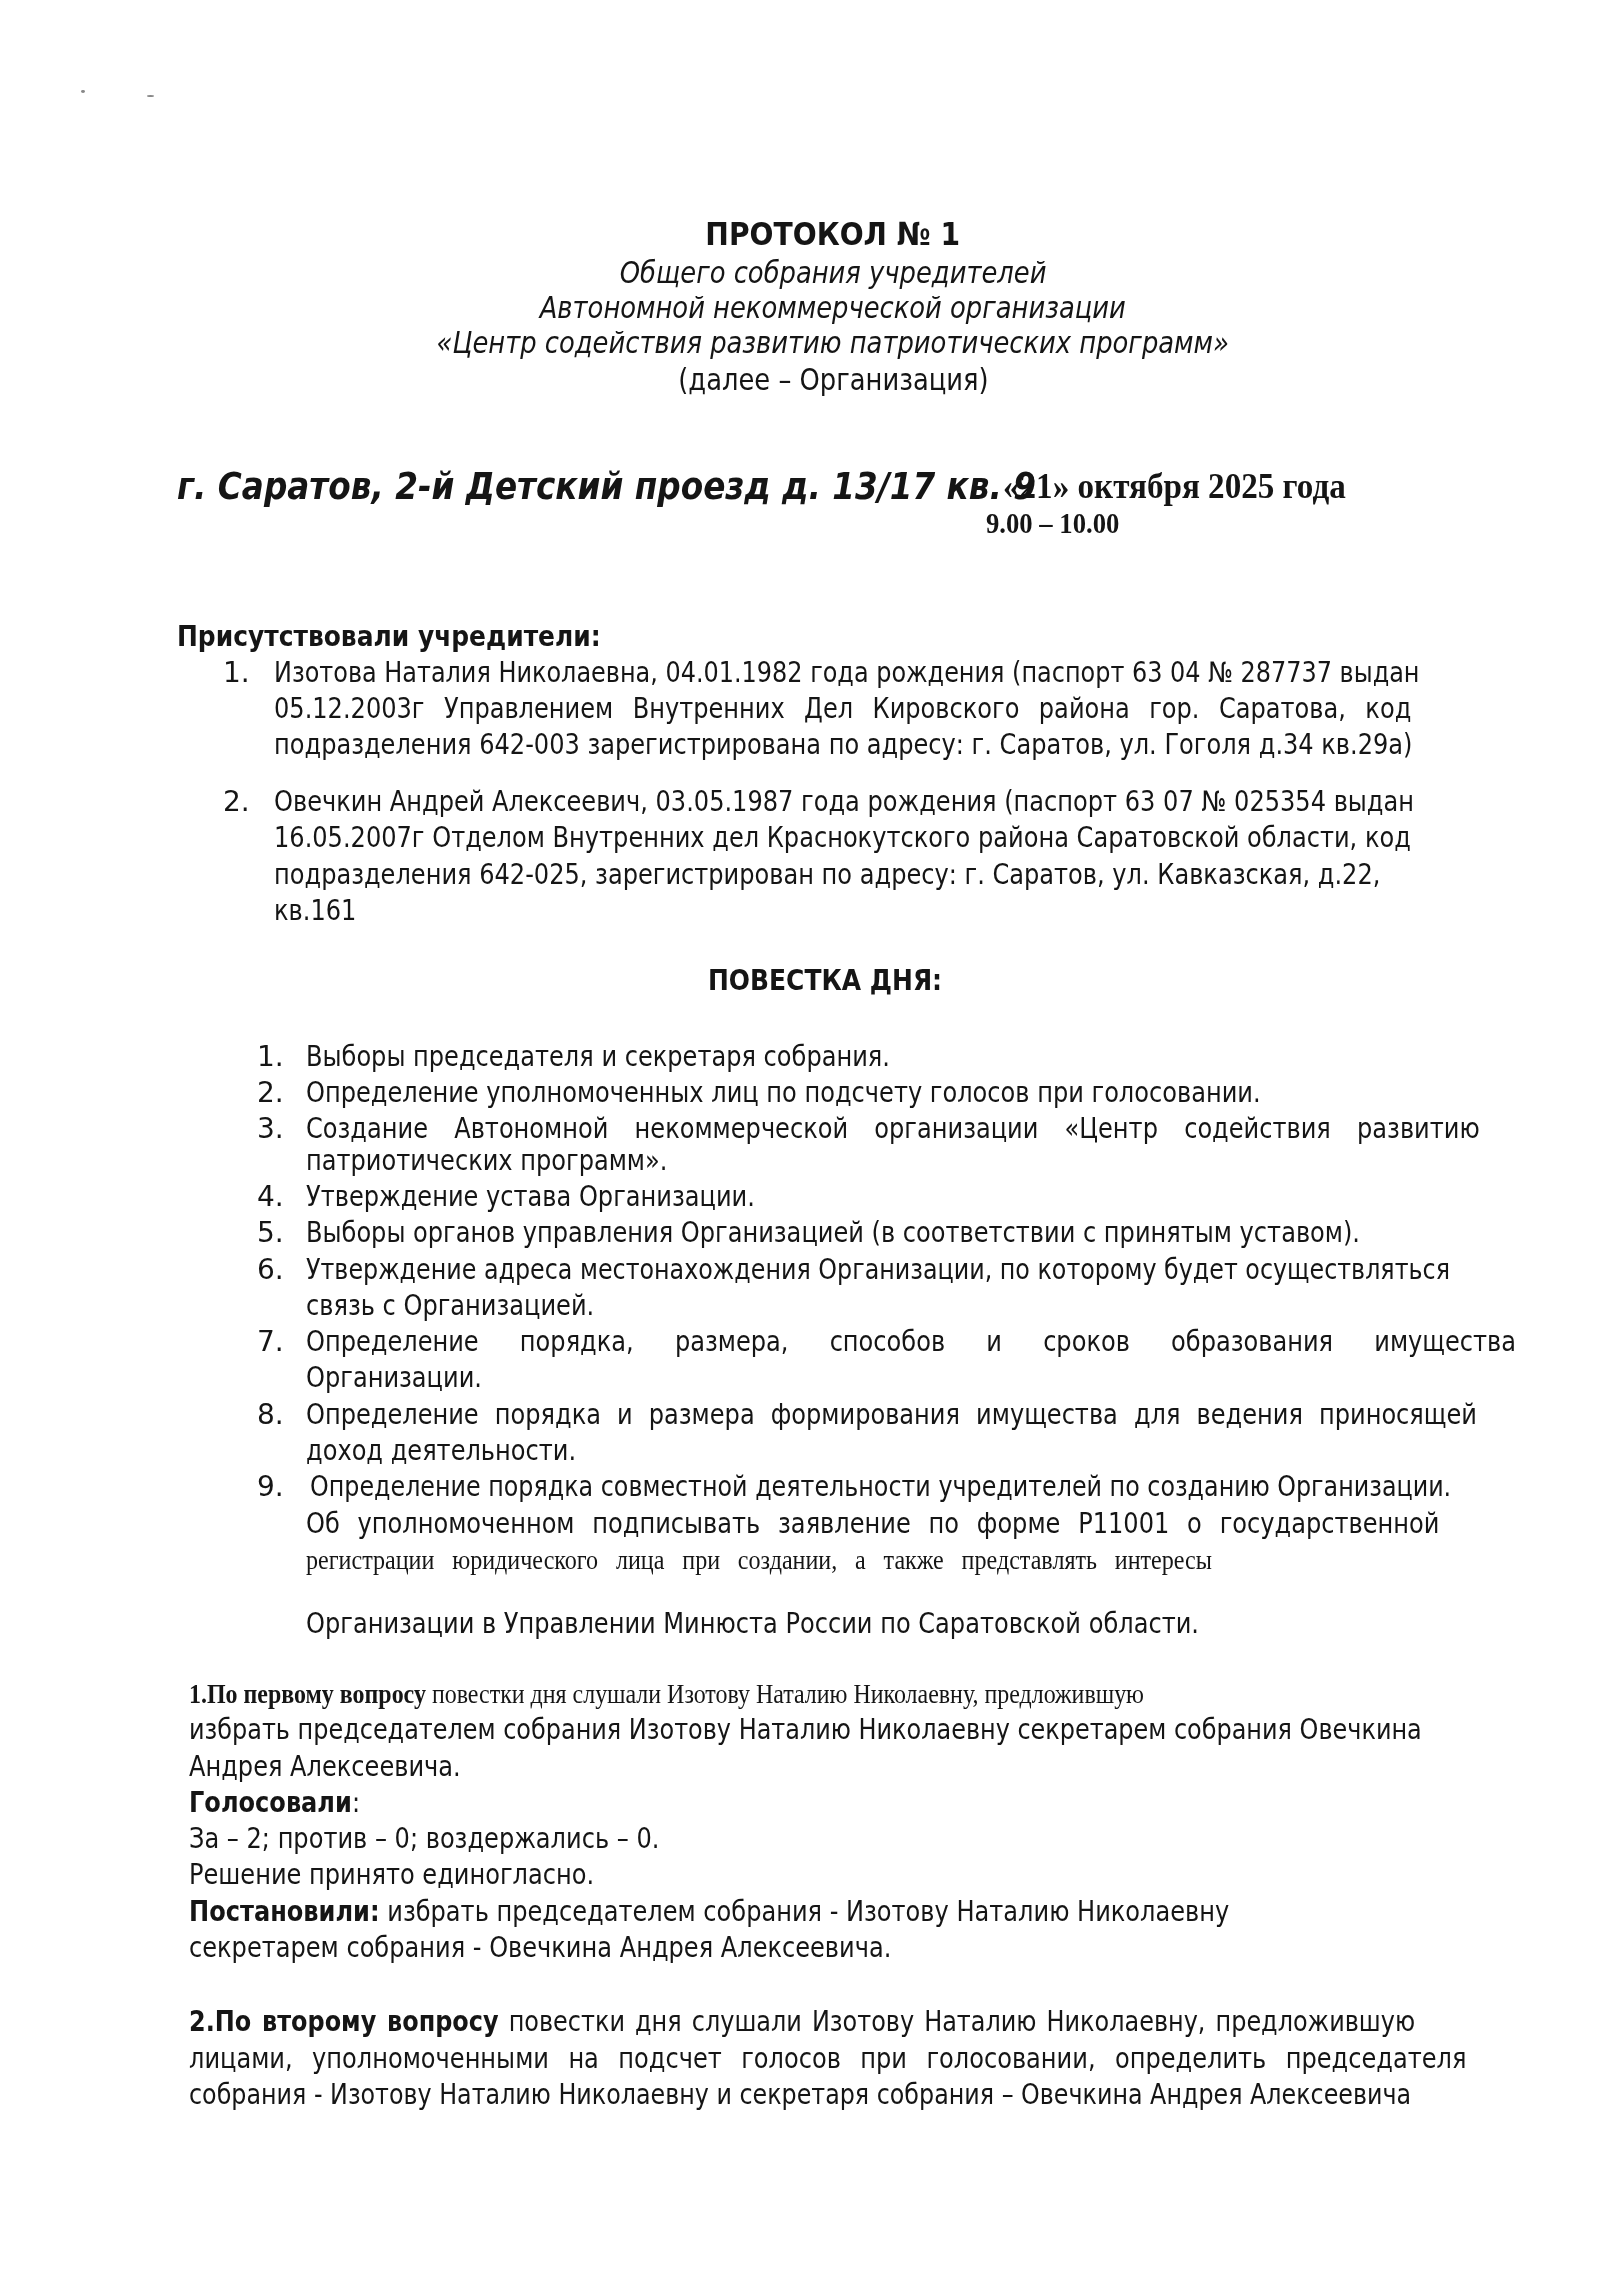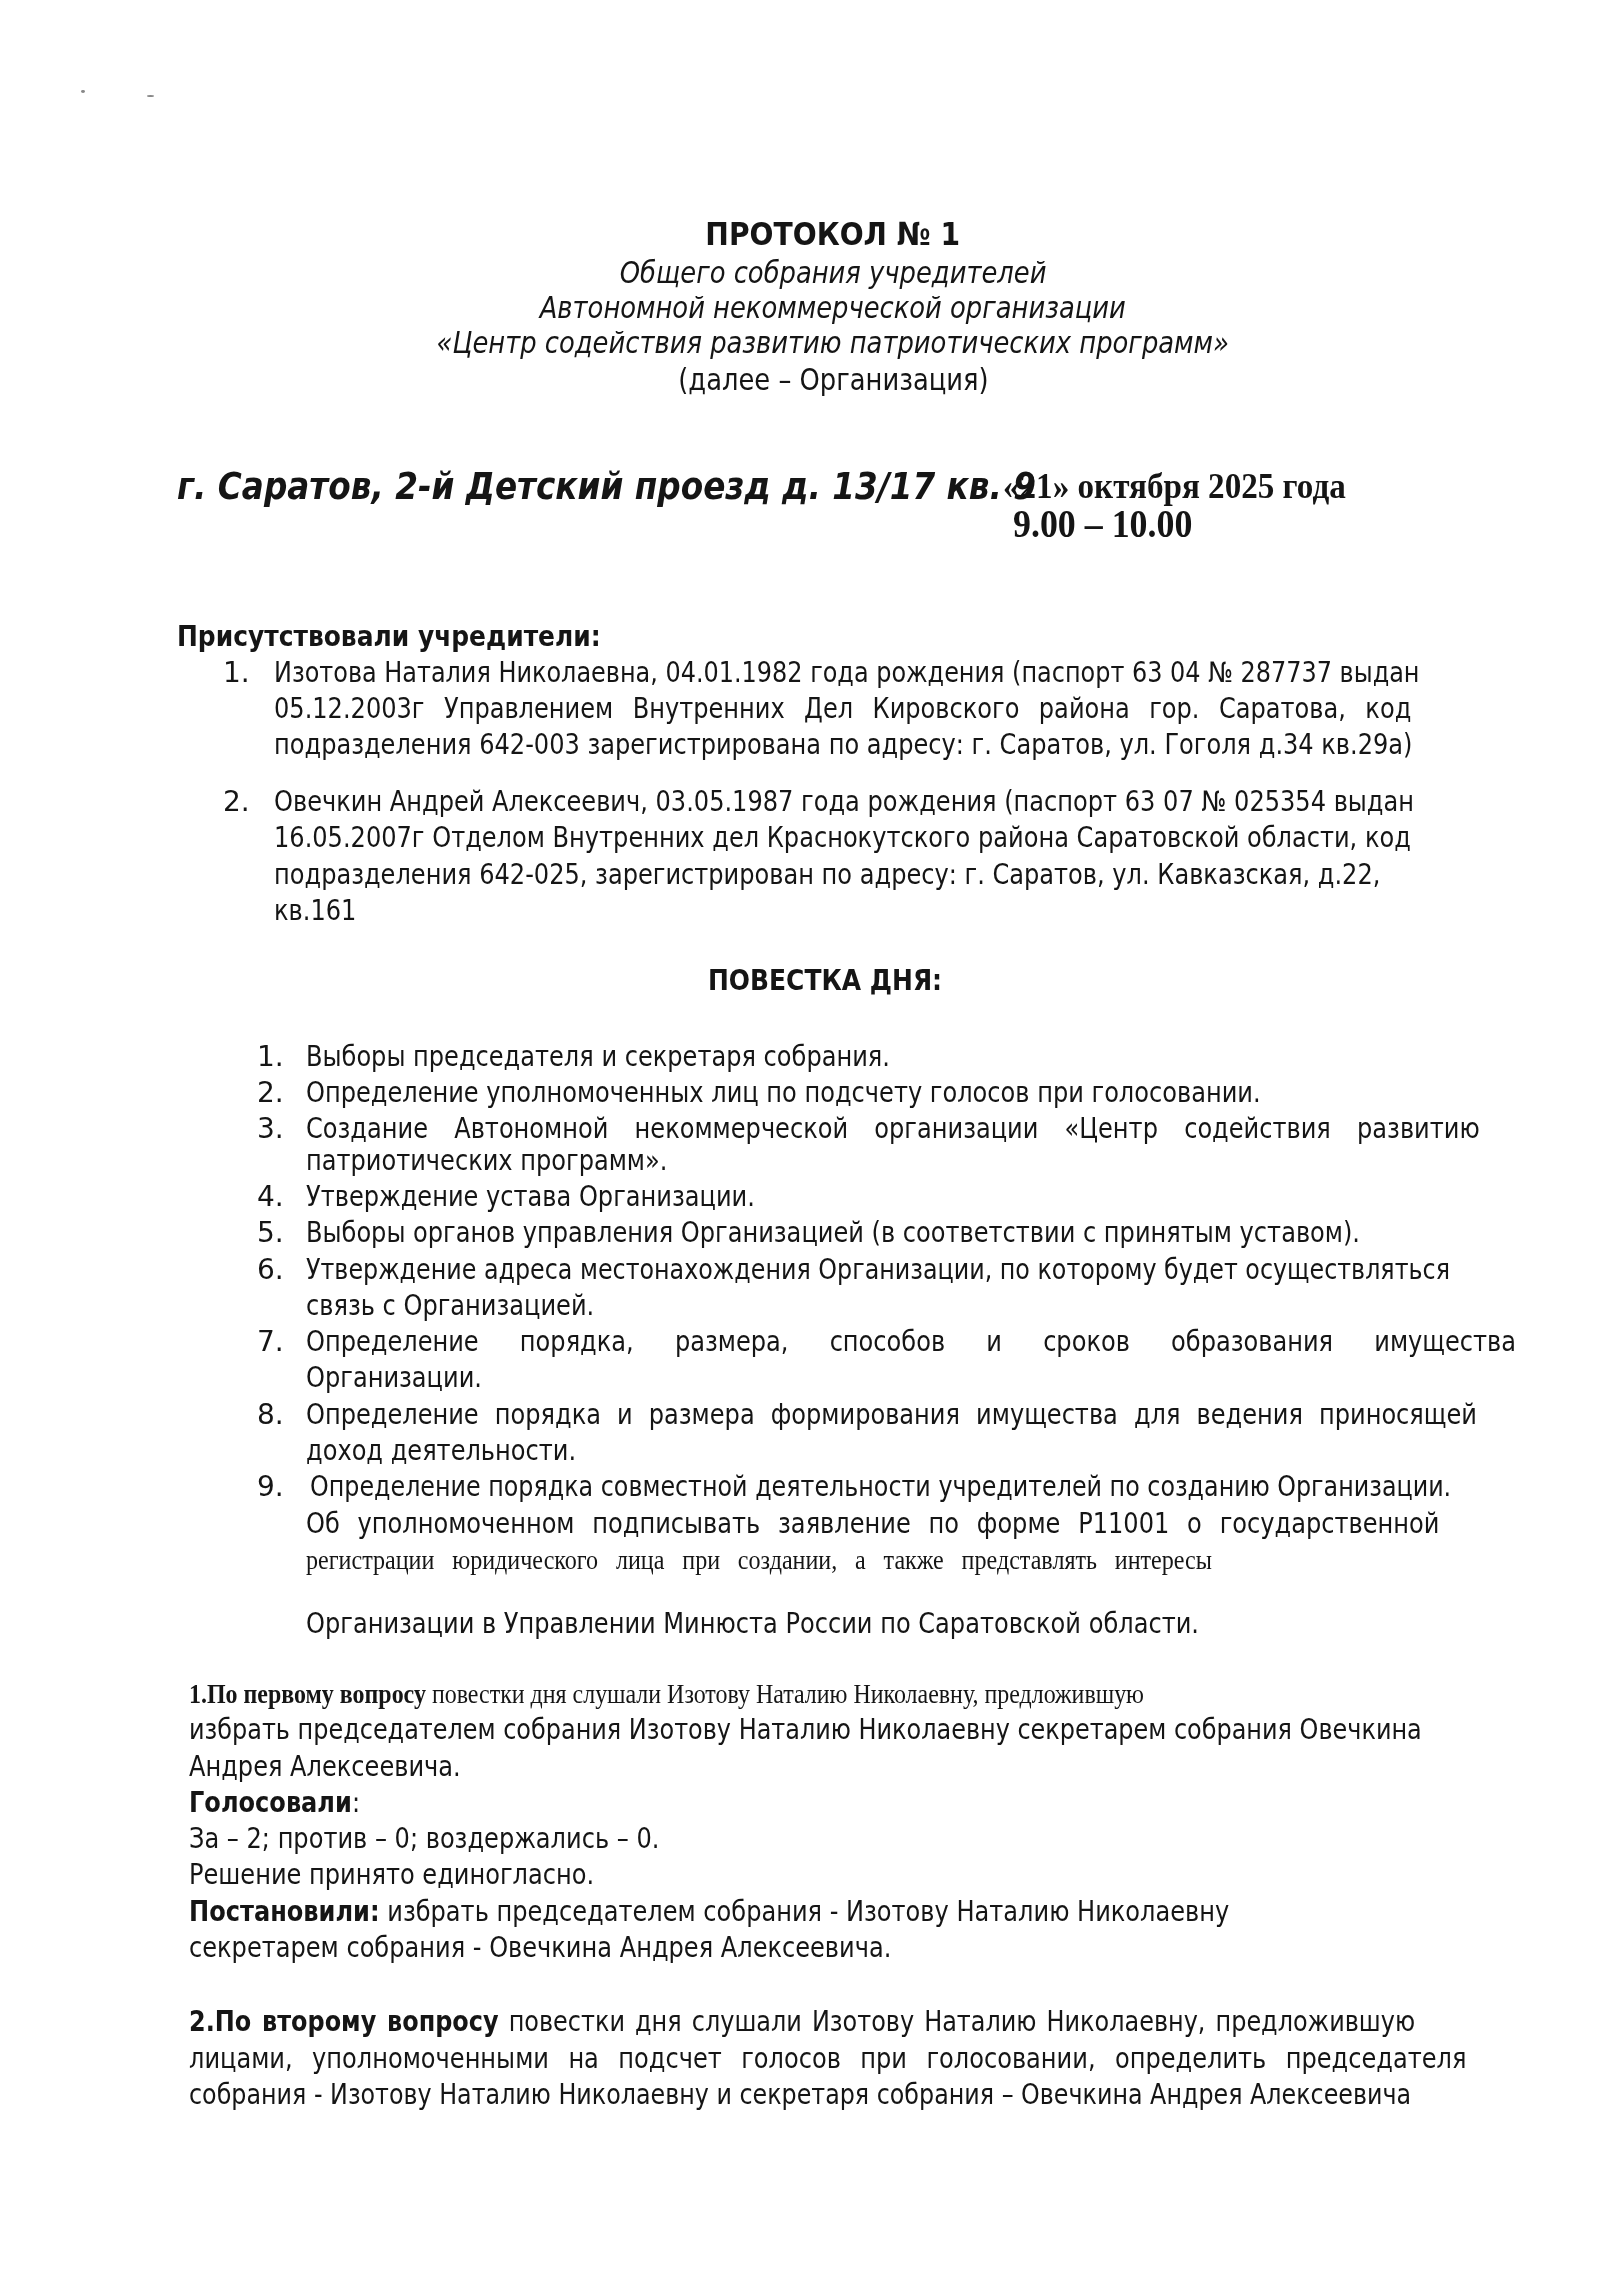--- a/index.html
+++ b/index.html
@@ -46,21 +46,21 @@
       <span class="cond t-norm" style="transform-origin:center;display:inline-block;">(далее – Организация)</span>
     </div>
   </div>
 
   <div class="line b" style="left:177px;top:469px;font-size:38px;font-style:italic;">
     <span class="sx">г. Саратов, 2-й Детский проезд д. 13/17 кв. 9</span>
   </div>
   <div class="line serifb" style="left:1003px;top:469px;font-size:36px;">
     <span class="sx" style="transform:scaleX(0.92);">«21» октября 2025 года</span>
   </div>
-  <div class="line serifb" style="left:1013px;top:506px;font-size:39px;">
+  <div class="line serifb" style="left:986px;top:506px;font-size:29px;">
     <span class="sx" style="transform:scaleX(0.92);">9.00 – 10.00</span>
   </div>
 
   <div class="line b" style="left:177px;top:619px;font-size:29px;">
     <span class="sx">Присутствовали учредители:</span>
   </div>
 
   <div>
     <div class="num" style="left:223px;top:655px;">1.</div>
     <div class="line" style="left:274px;top:655px;"><span class="sx" style="transform:scaleX(0.855);">Изотова Наталия Николаевна, 04.01.1982 года рождения (паспорт 63 04 № 287737 выдан</span></div>

